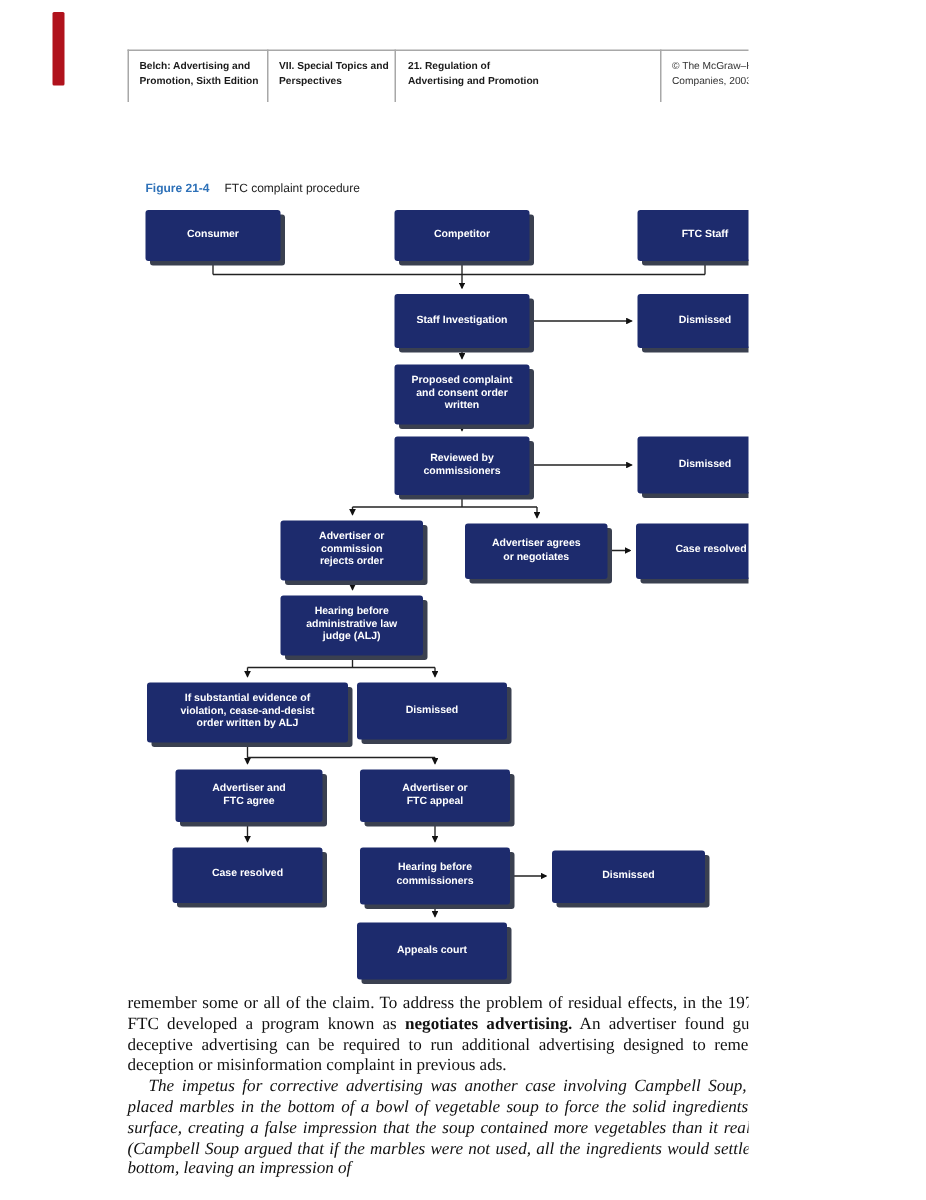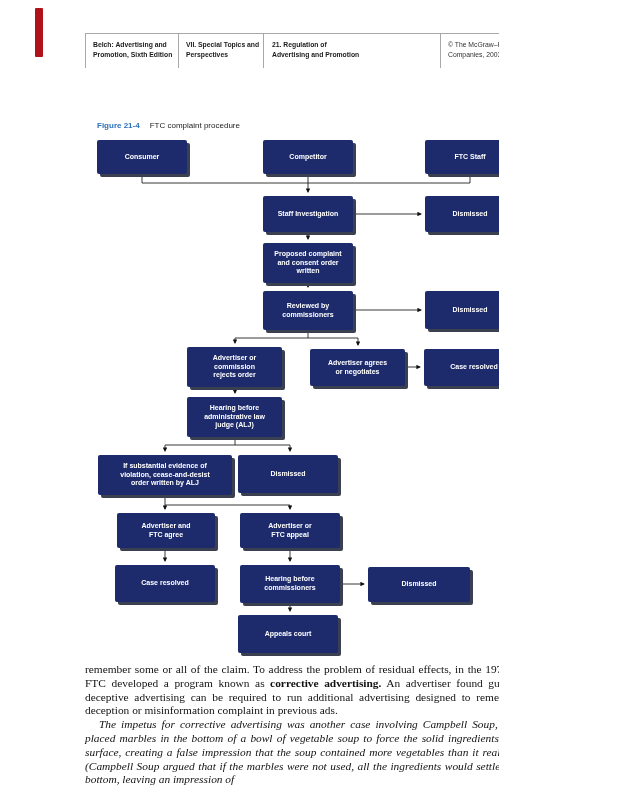--- a/index.html
+++ b/index.html
@@ -208,17 +208,17 @@
     </div>
 
   <div id="sidebar">
     <div class="pagenum">343</div>
     <div class="vtext">
       <span class="b">Chapter Twenty-one</span><span> Regulation of Advertising and Promotion</span>
     </div>
   </div>
 
   <div id="bodytext">
-    <p><span>remember some or all of the claim. To address the problem of residual effects, in the 1970s the FTC developed a program known as </span><b>corrective advertising.</b><span> An advertiser found guilty of deceptive advertising can be required to run additional advertising designed to remedy the deception or misinformation complaint in previous ads.</span></p>
+    <p><span>remember some or all of the claim. To address the problem of residual effects, in the 1970s the FTC developed a program known as </span><b>negotiates advertising.</b><span> An advertiser found guilty of deceptive advertising can be required to run additional advertising designed to remedy the deception or misinformation complaint in previous ads.</span></p>
     <p class="indent">The impetus for corrective advertising was another case involving Campbell Soup, which placed marbles in the bottom of a bowl of vegetable soup to force the solid ingredients to the surface, creating a false impression that the soup contained more vegetables than it really did. (Campbell Soup argued that if the marbles were not used, all the ingredients would settle to the bottom, leaving an impression of</p>
   </div>
 
 </div>
 
 </body></html>

